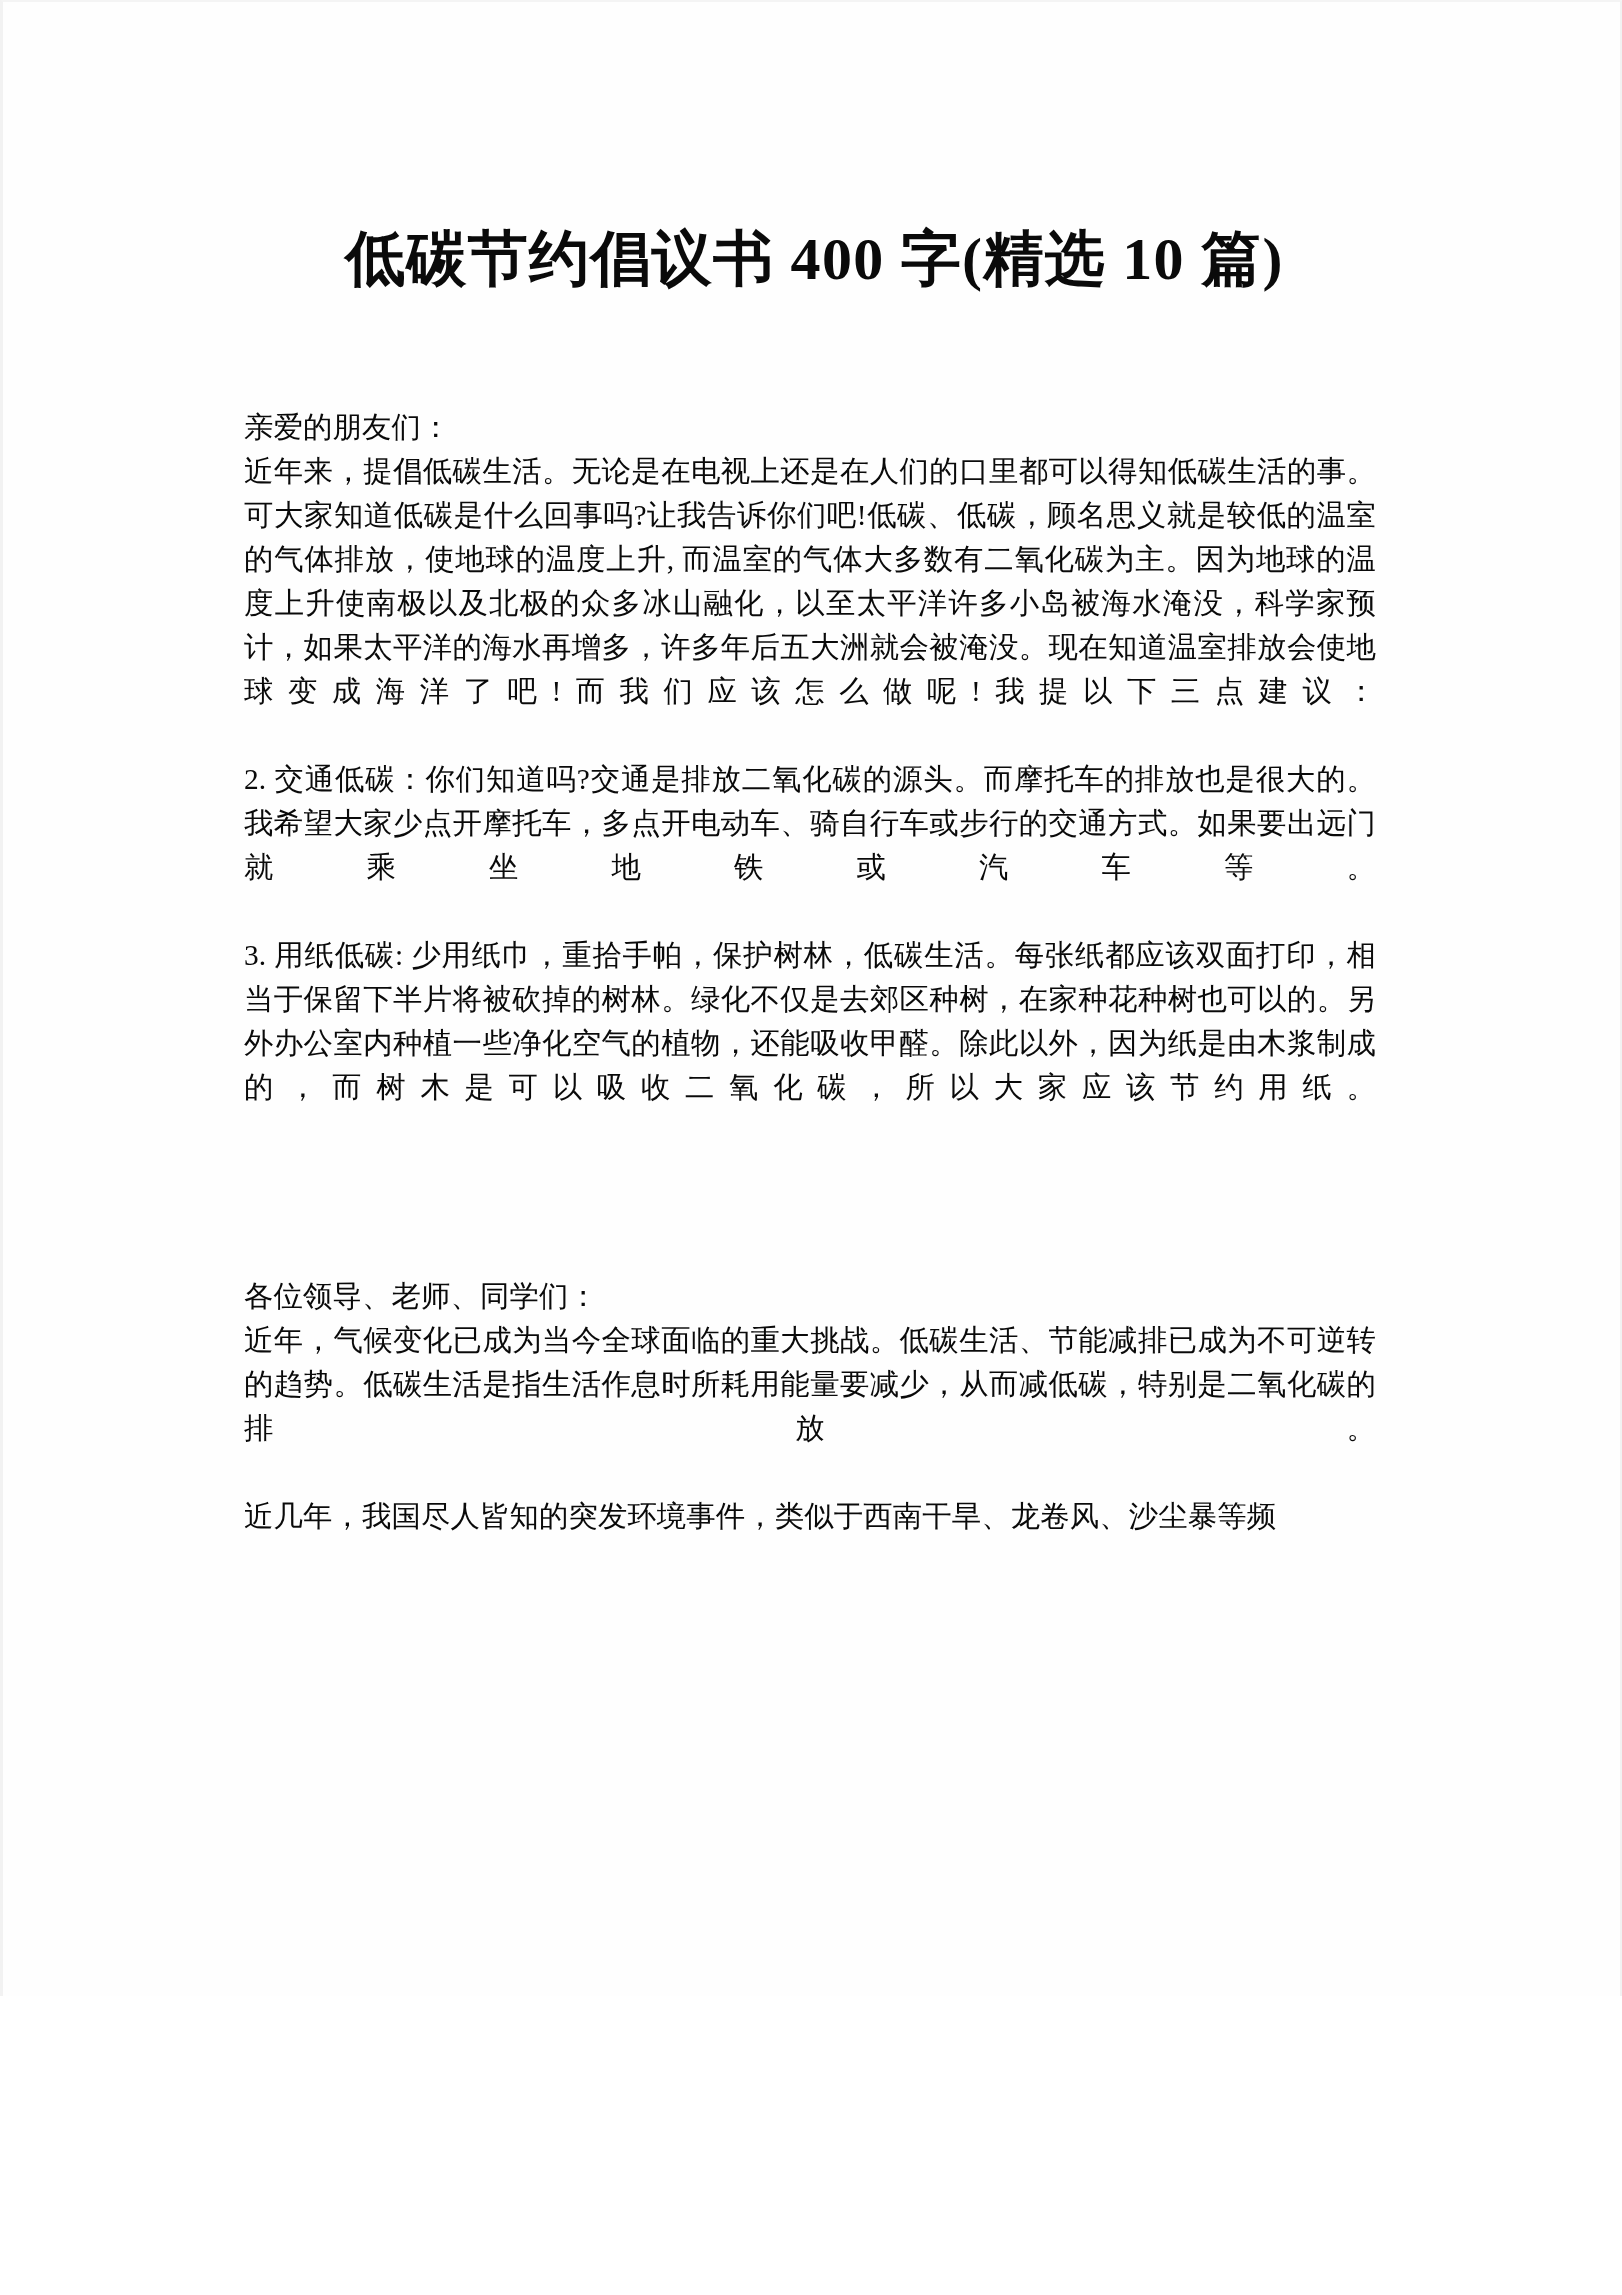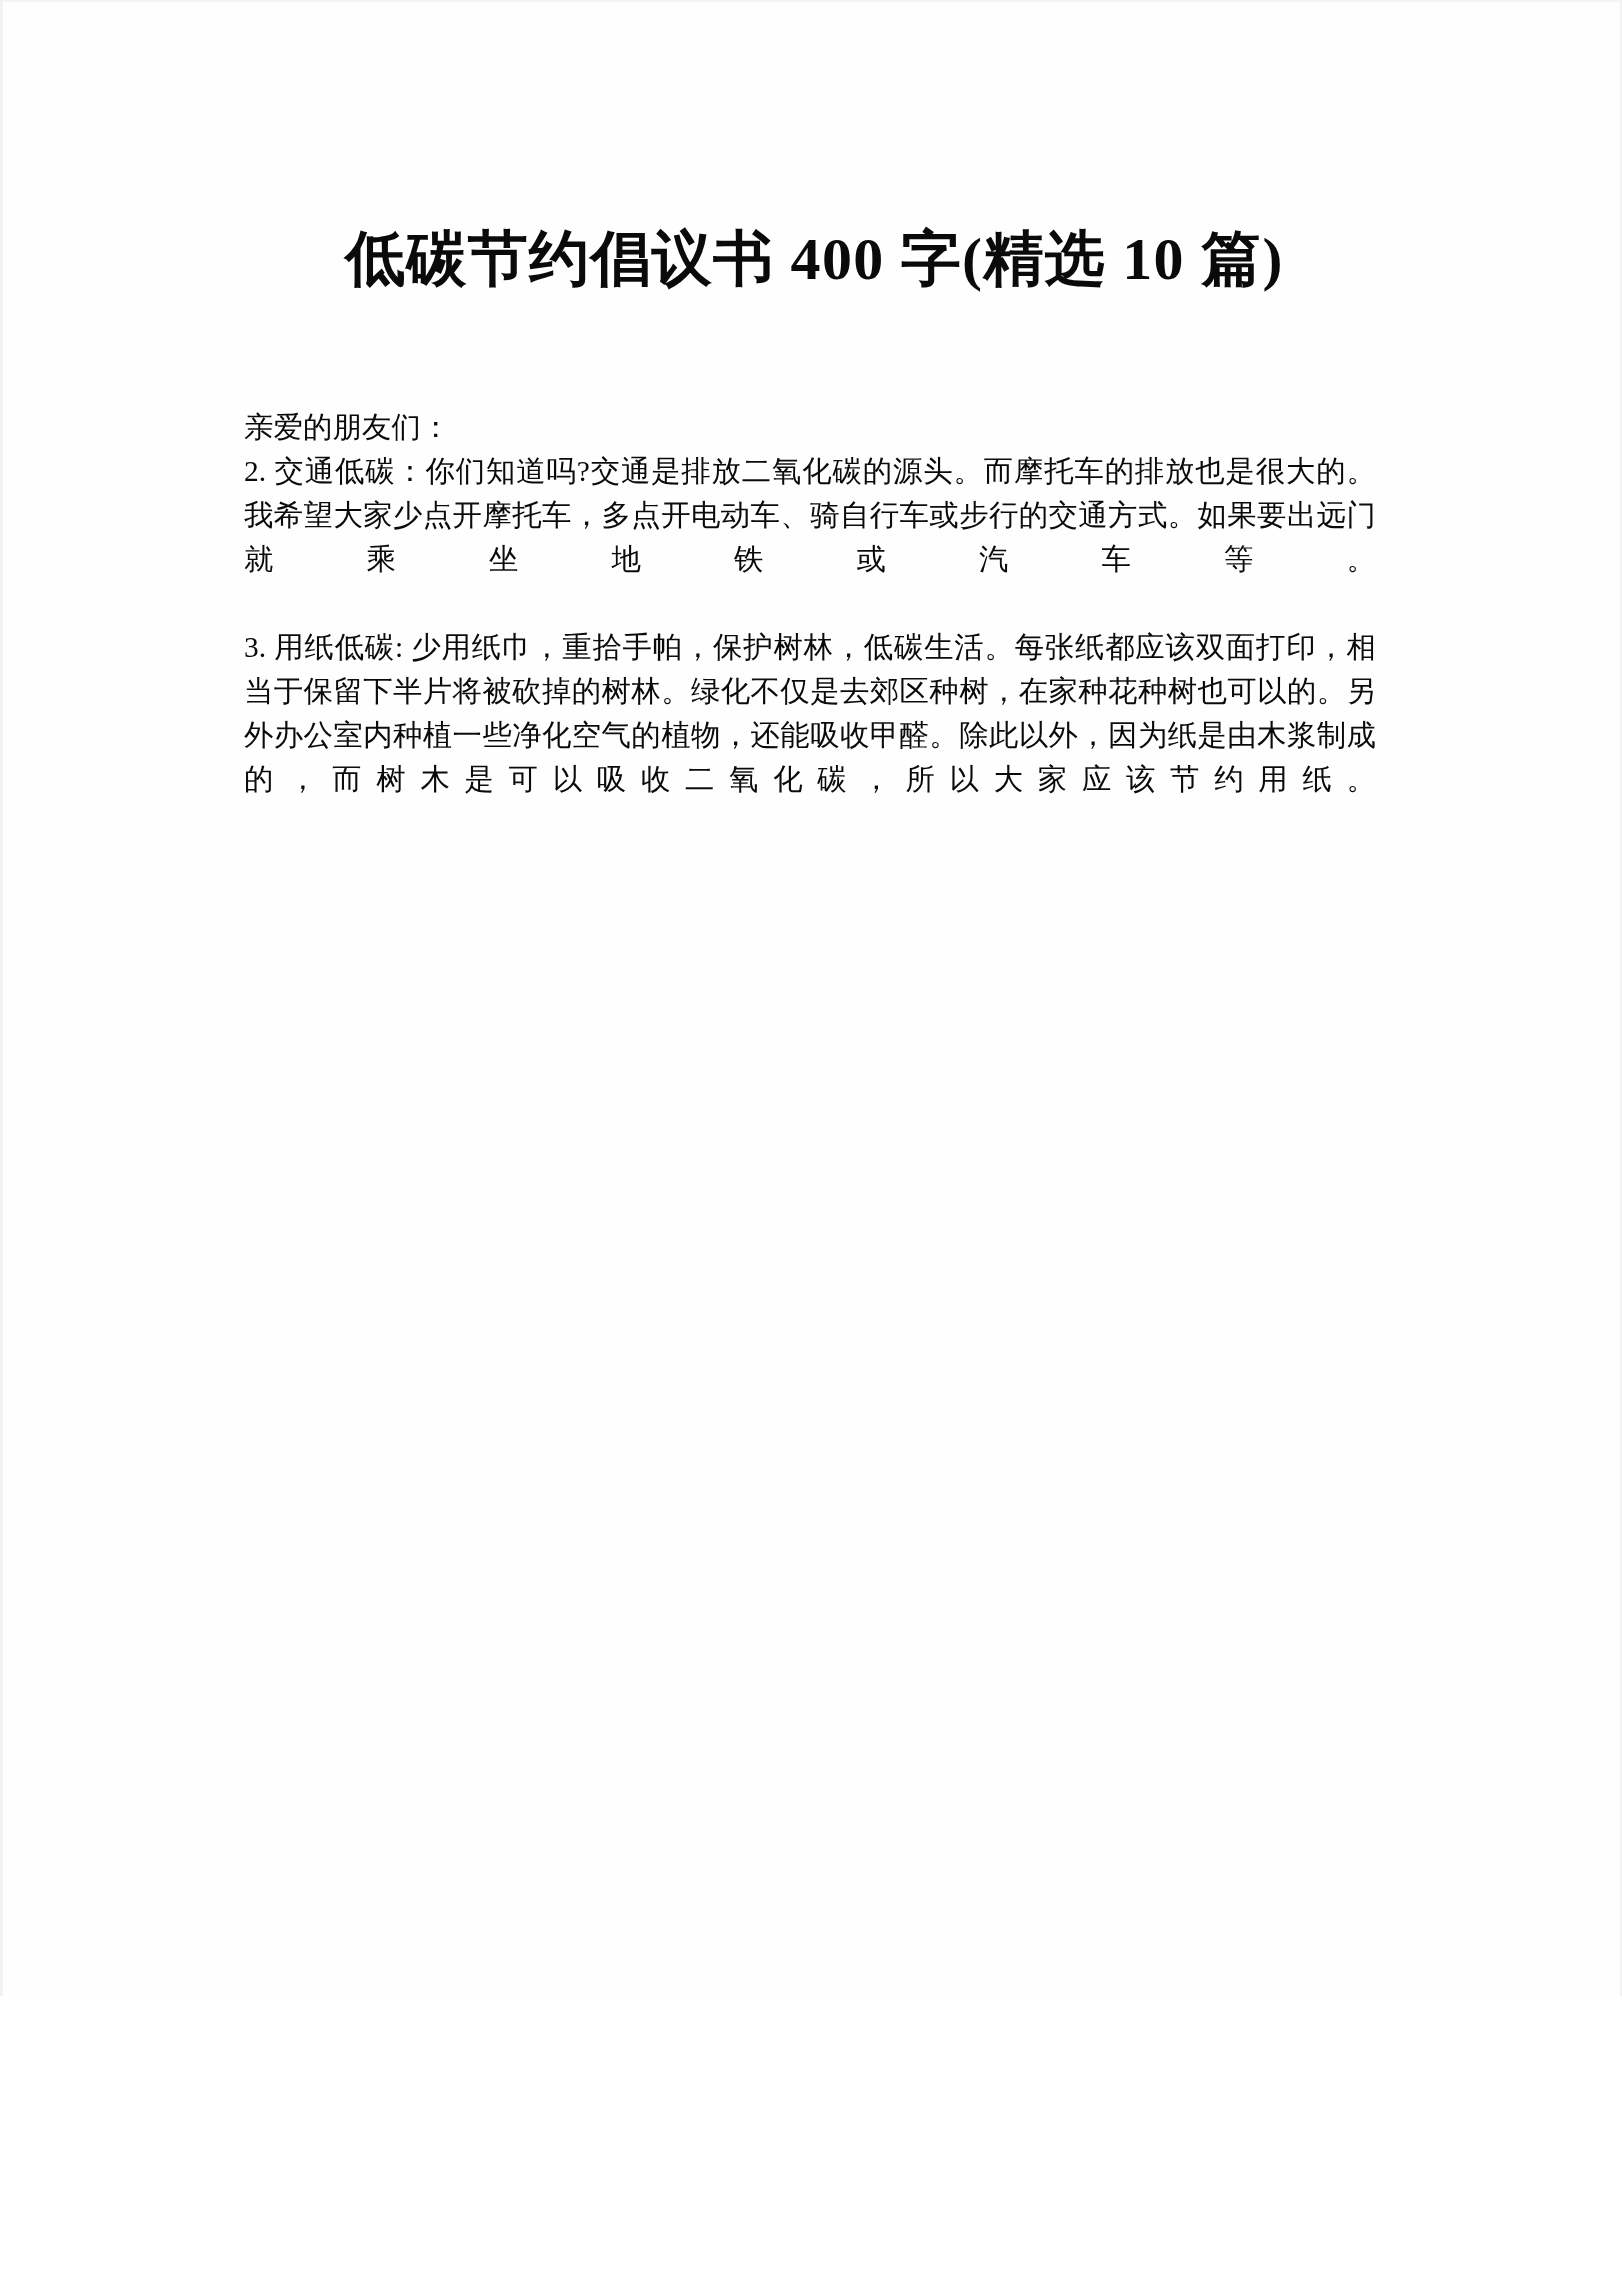--- a/index.html
+++ b/index.html
@@ -83,27 +83,35 @@
 
 <div class="page">
 
   <h1 class="doc-title">低碳节约倡议书 400 字(精选 10 篇)</h1>
 
   <div class="body-col">
 
     <div>
       <div class="para nojustify">亲爱的朋友们：</div>
 
+      <div class="para">近年来，提倡低碳生活。无论是在电视上还是在人们的口里都可以得知低碳生活的事。可大家知道低碳是什么回事吗?让我告诉你们吧!低碳、低碳，顾名思义就是较低的温室的气体排放，使地球的温度上升, 而温室的气体大多数有二氧化碳为主。因为地球的温度上升使南极以及北极的众多冰山融化，以至太平洋许多小岛被海水淹没，科学家预计，如果太平洋的海水再增多，许多年后五大洲就会被淹没。现在知道温室排放会使地球变成海洋了吧!而我们应该怎么做呢!我提以下三点建议：</div>
 
 
       <div class="para">2. 交通低碳：你们知道吗?交通是排放二氧化碳的源头。而摩托车的排放也是很大的。我希望大家少点开摩托车，多点开电动车、骑自行车或步行的交通方式。如果要出远门就乘坐地铁或汽车等。</div>
 
       <div class="para">3. 用纸低碳: 少用纸巾，重拾手帕，保护树林，低碳生活。每张纸都应该双面打印，相当于保留下半片将被砍掉的树林。绿化不仅是去郊区种树，在家种花种树也可以的。另外办公室内种植一些净化空气的植物，还能吸收甲醛。除此以外，因为纸是由木浆制成的，而树木是可以吸收二氧化碳，所以大家应该节约用纸。</div>
 
 
     </div>
 
     <div class="section-gap"></div>
 
+    <div>
+      <div class="para nojustify">各位领导、老师、同学们：</div>
+
+      <div class="para">近年，气候变化已成为当今全球面临的重大挑战。低碳生活、节能减排已成为不可逆转的趋势。低碳生活是指生活作息时所耗用能量要减少，从而减低碳，特别是二氧化碳的排放。</div>
+
+      <div class="para nojustify">近几年，我国尽人皆知的突发环境事件，类似于西南干旱、龙卷风、沙尘暴等频</div>
+    </div>
 
   </div>
 </div>
 
 
 </body></html>

